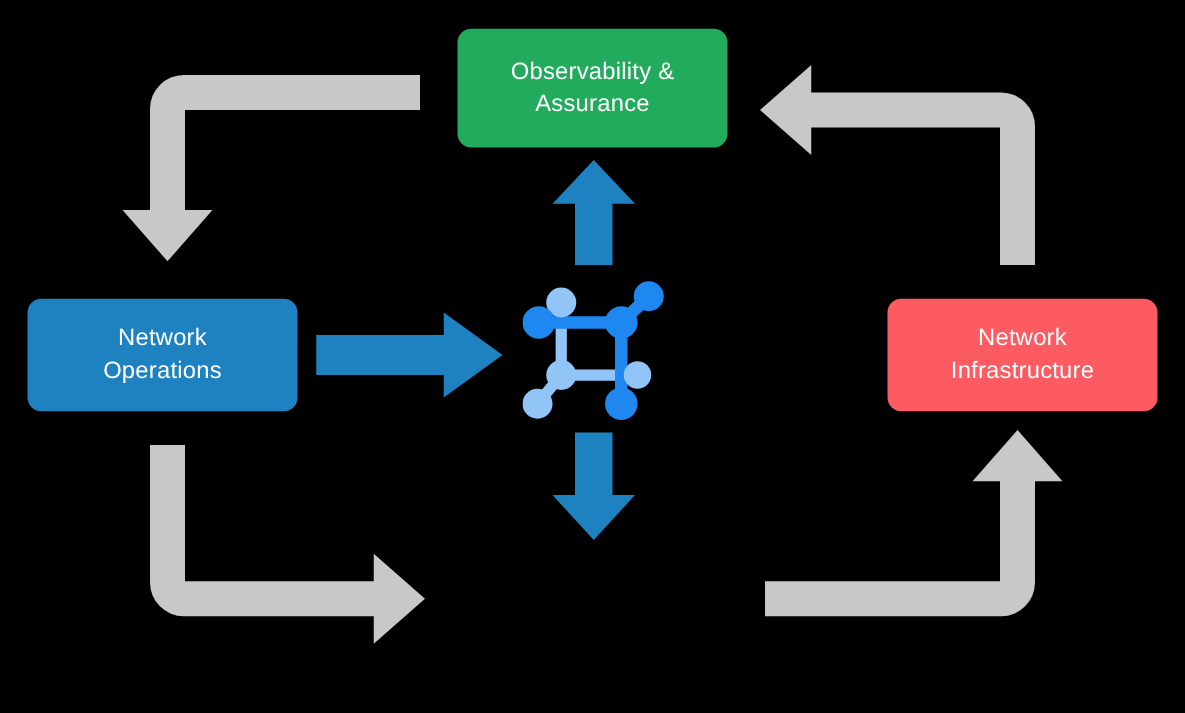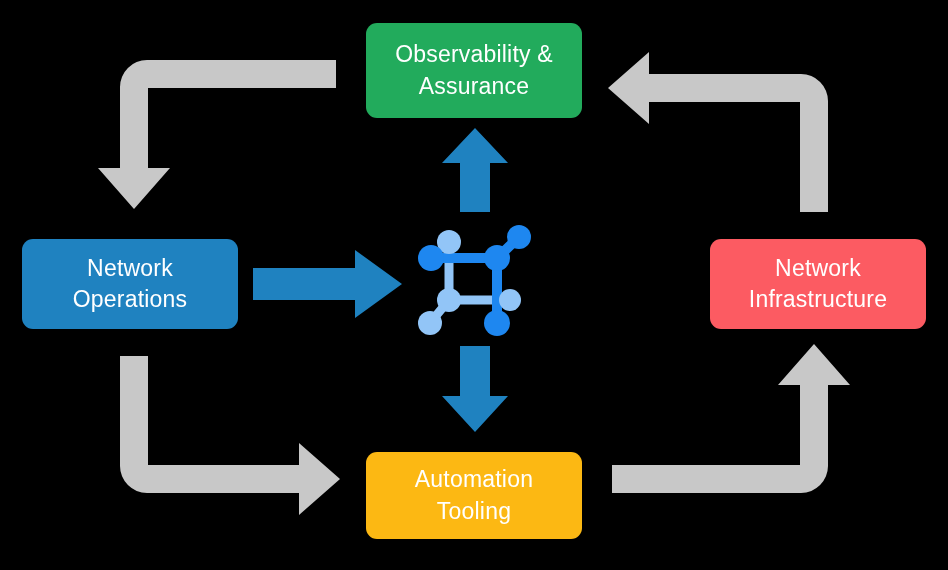--- a/index.html
+++ b/index.html
@@ -26,21 +26,21 @@
     height: 570px;
   }
   .node-box {
     position: absolute;
     display: flex;
     align-items: center;
     justify-content: center;
     text-align: center;
     border-radius: 11px;
     color: #ffffff;
-    font-size: 23px;
+    font-size: 19px;
     line-height: 1.35;
     font-weight: 400;
     letter-spacing: 0.2px;
     box-sizing: border-box;
     padding: 4px 10px;
     z-index: 4;
   }
   .node-label {
     white-space: pre-line;
     display: block;
@@ -138,18 +138,14 @@
   <div class="node-box" id="box-network-operations" style="background: rgb(31, 130, 192);">
     <span class="node-label">Network
 Operations</span>
   </div>
 
   <div class="node-box" id="box-network-infrastructure" style="background: rgb(252, 91, 98);">
     <span class="node-label">Network
 Infrastructure</span>
   </div>
 
-  <div class="node-box" id="box-automation-tooling" style="background: rgb(252, 184, 19);">
-    <span class="node-label">Automation
-Tooling</span>
-  </div>
 
 </div>
 
 </body></html>

